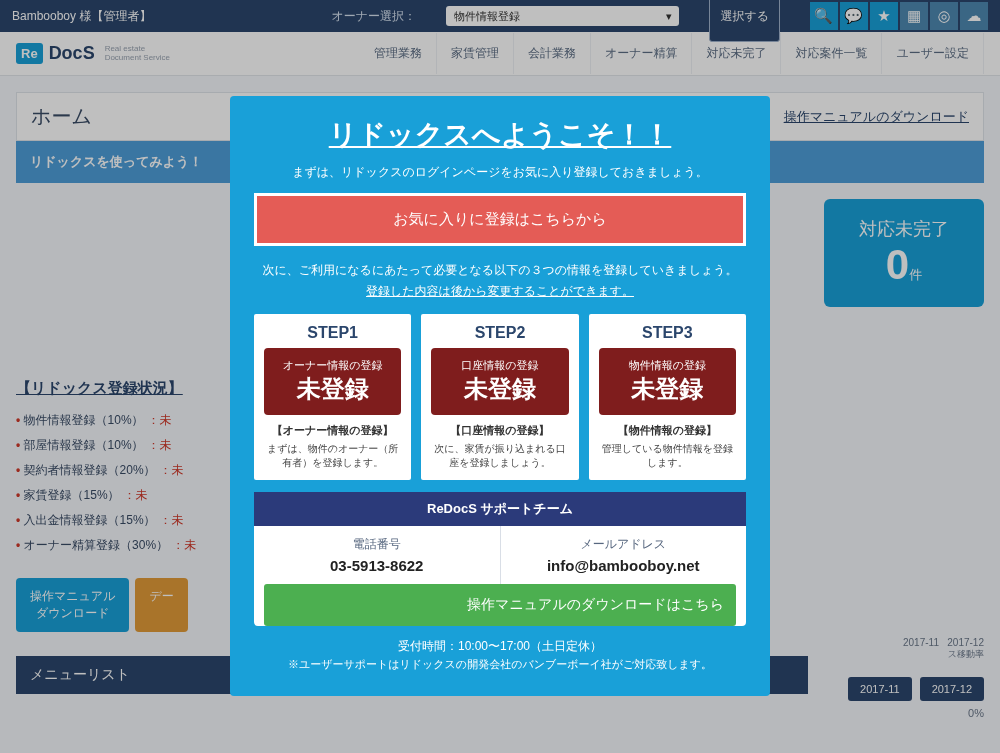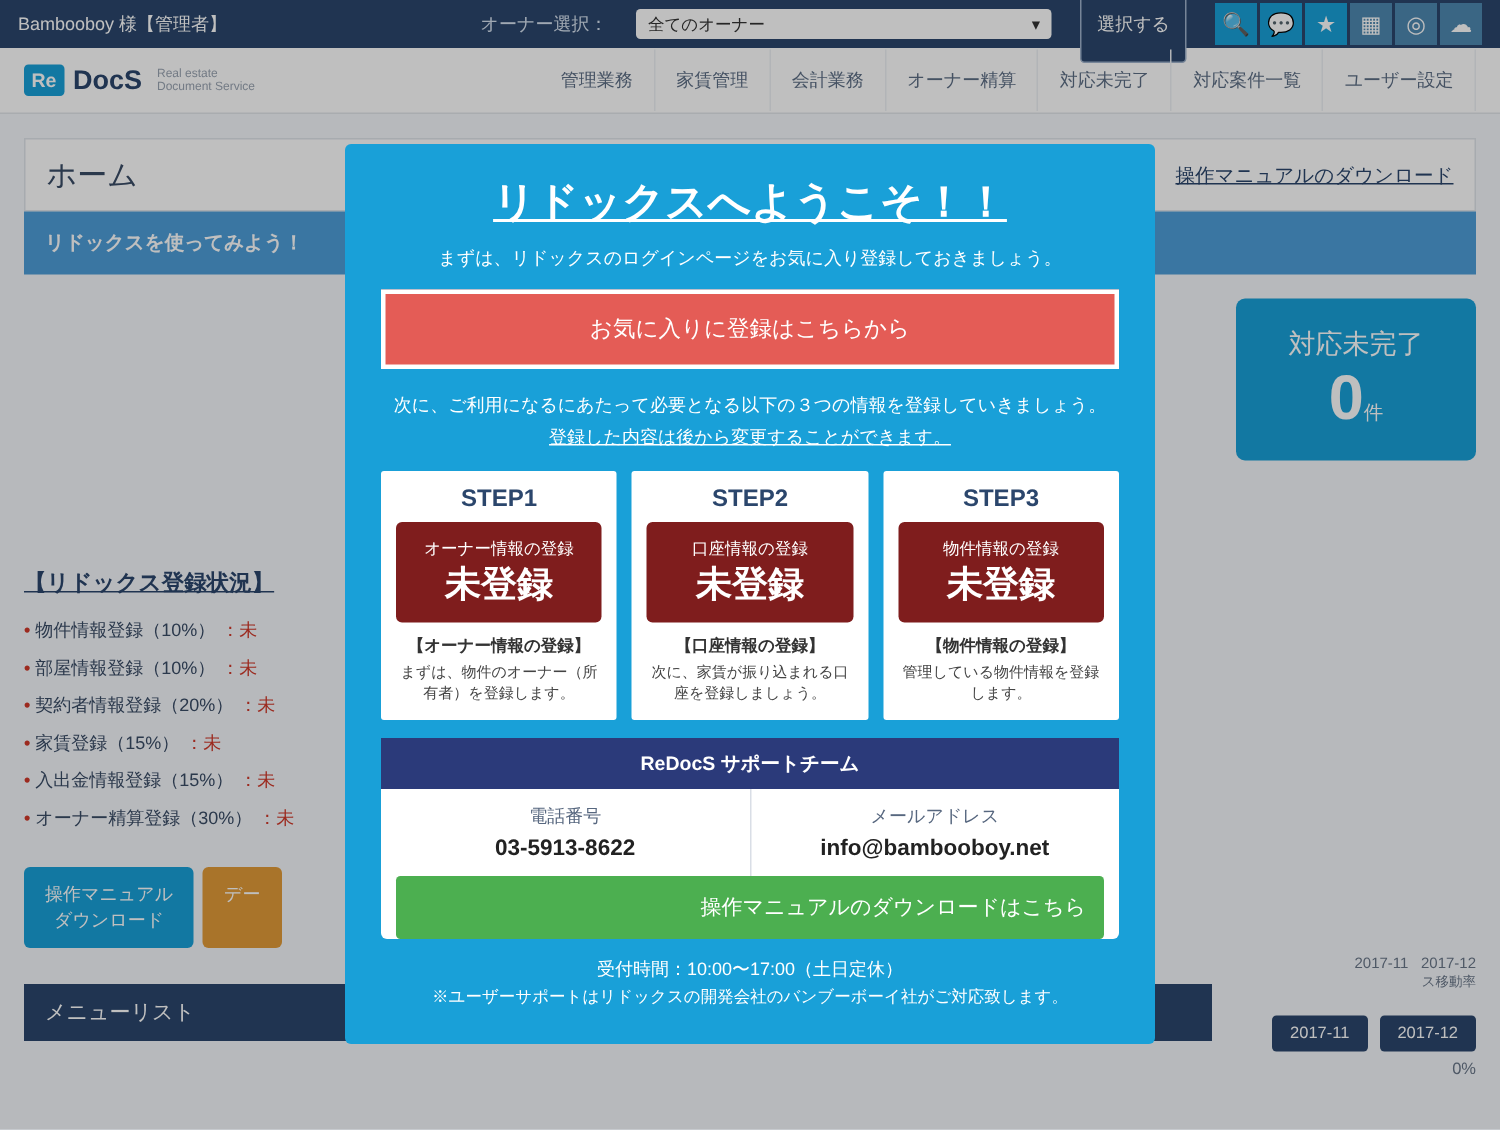--- a/index.html
+++ b/index.html
@@ -1,19 +1,19 @@
 <!DOCTYPE html>
 <html><head>
 <meta charset="utf-8">
 <style>
 * { margin: 0; padding: 0; box-sizing: border-box; font-family: "Hiragino Kaku Gothic Pro", Meiryo, sans-serif; }
 body { width: 1000px; height: 753px; overflow: hidden; position: relative; background: #f4f7fb; }
 
 
-.topbar { height: 32px; background: #2b466c; display: flex; align-items: center; padding: 0 12px; color: #fff; font-size: 12px; gap: 19px; }
+.topbar { height: 32px; background: #2b466c; display: flex; align-items: center; padding: 0 12px; color: #fff; font-size: 12px; gap: 30px; }
 .topbar .user { flex: 0 0 auto; }
 .topbar .owner-label { margin-left: 150px; color: #d6e1ef; }
 .topbar .owner-select { flex: 1; max-width: 340px; height: 20px; background: #fff; color: #333; font-size: 11px; border-radius: 3px; display: flex; align-items: center; padding: 0 8px; justify-content: space-between; }
 .topbar .select-btn { background: #2b466c; border: 1px solid #9fb2cb; color: #fff; font-size: 12px; padding: 16px 10px; border-radius: 3px; }
 .topbar .icons { display: flex; gap: 2px; margin-left: auto; }
 .topbar .icons .ico { width: 28px; height: 28px; background: #19a0d8; display: flex; align-items: center; justify-content: center; font-size: 15px; color: #fff; }
 .topbar .icons .ico:nth-child(4),.topbar .icons .ico:nth-child(5),.topbar .icons .ico:nth-child(6){ background:#4e88b0;}
 
 
 .navrow { height: 44px; background: #fff; display: flex; align-items: center; padding: 0 16px; border-bottom: 1px solid #e2e6ea; }
@@ -86,21 +86,21 @@
 .hours { text-align: center; font-size: 12px; margin-top: 12px; }
 .note { text-align: center; font-size: 11px; margin-top: 2px; }
 </style>
 </head>
 <body>
 
 <div class="topbar">
   <span class="user">Bambooboy 様【管理者】</span>
   <span class="owner-label">オーナー選択：</span>
   <div class="owner-select">
-    <span>全てのオーナー</span>
+    <span>物件情報登録</span>
     <span>▾</span>
   </div>
   <button class="select-btn">選択する</button>
   <div class="icons">
     <div class="ico">🔍</div>
     <div class="ico">💬</div>
     <div class="ico">★</div>
     <div class="ico">▦</div>
     <div class="ico">◎</div>
     <div class="ico">☁</div>

